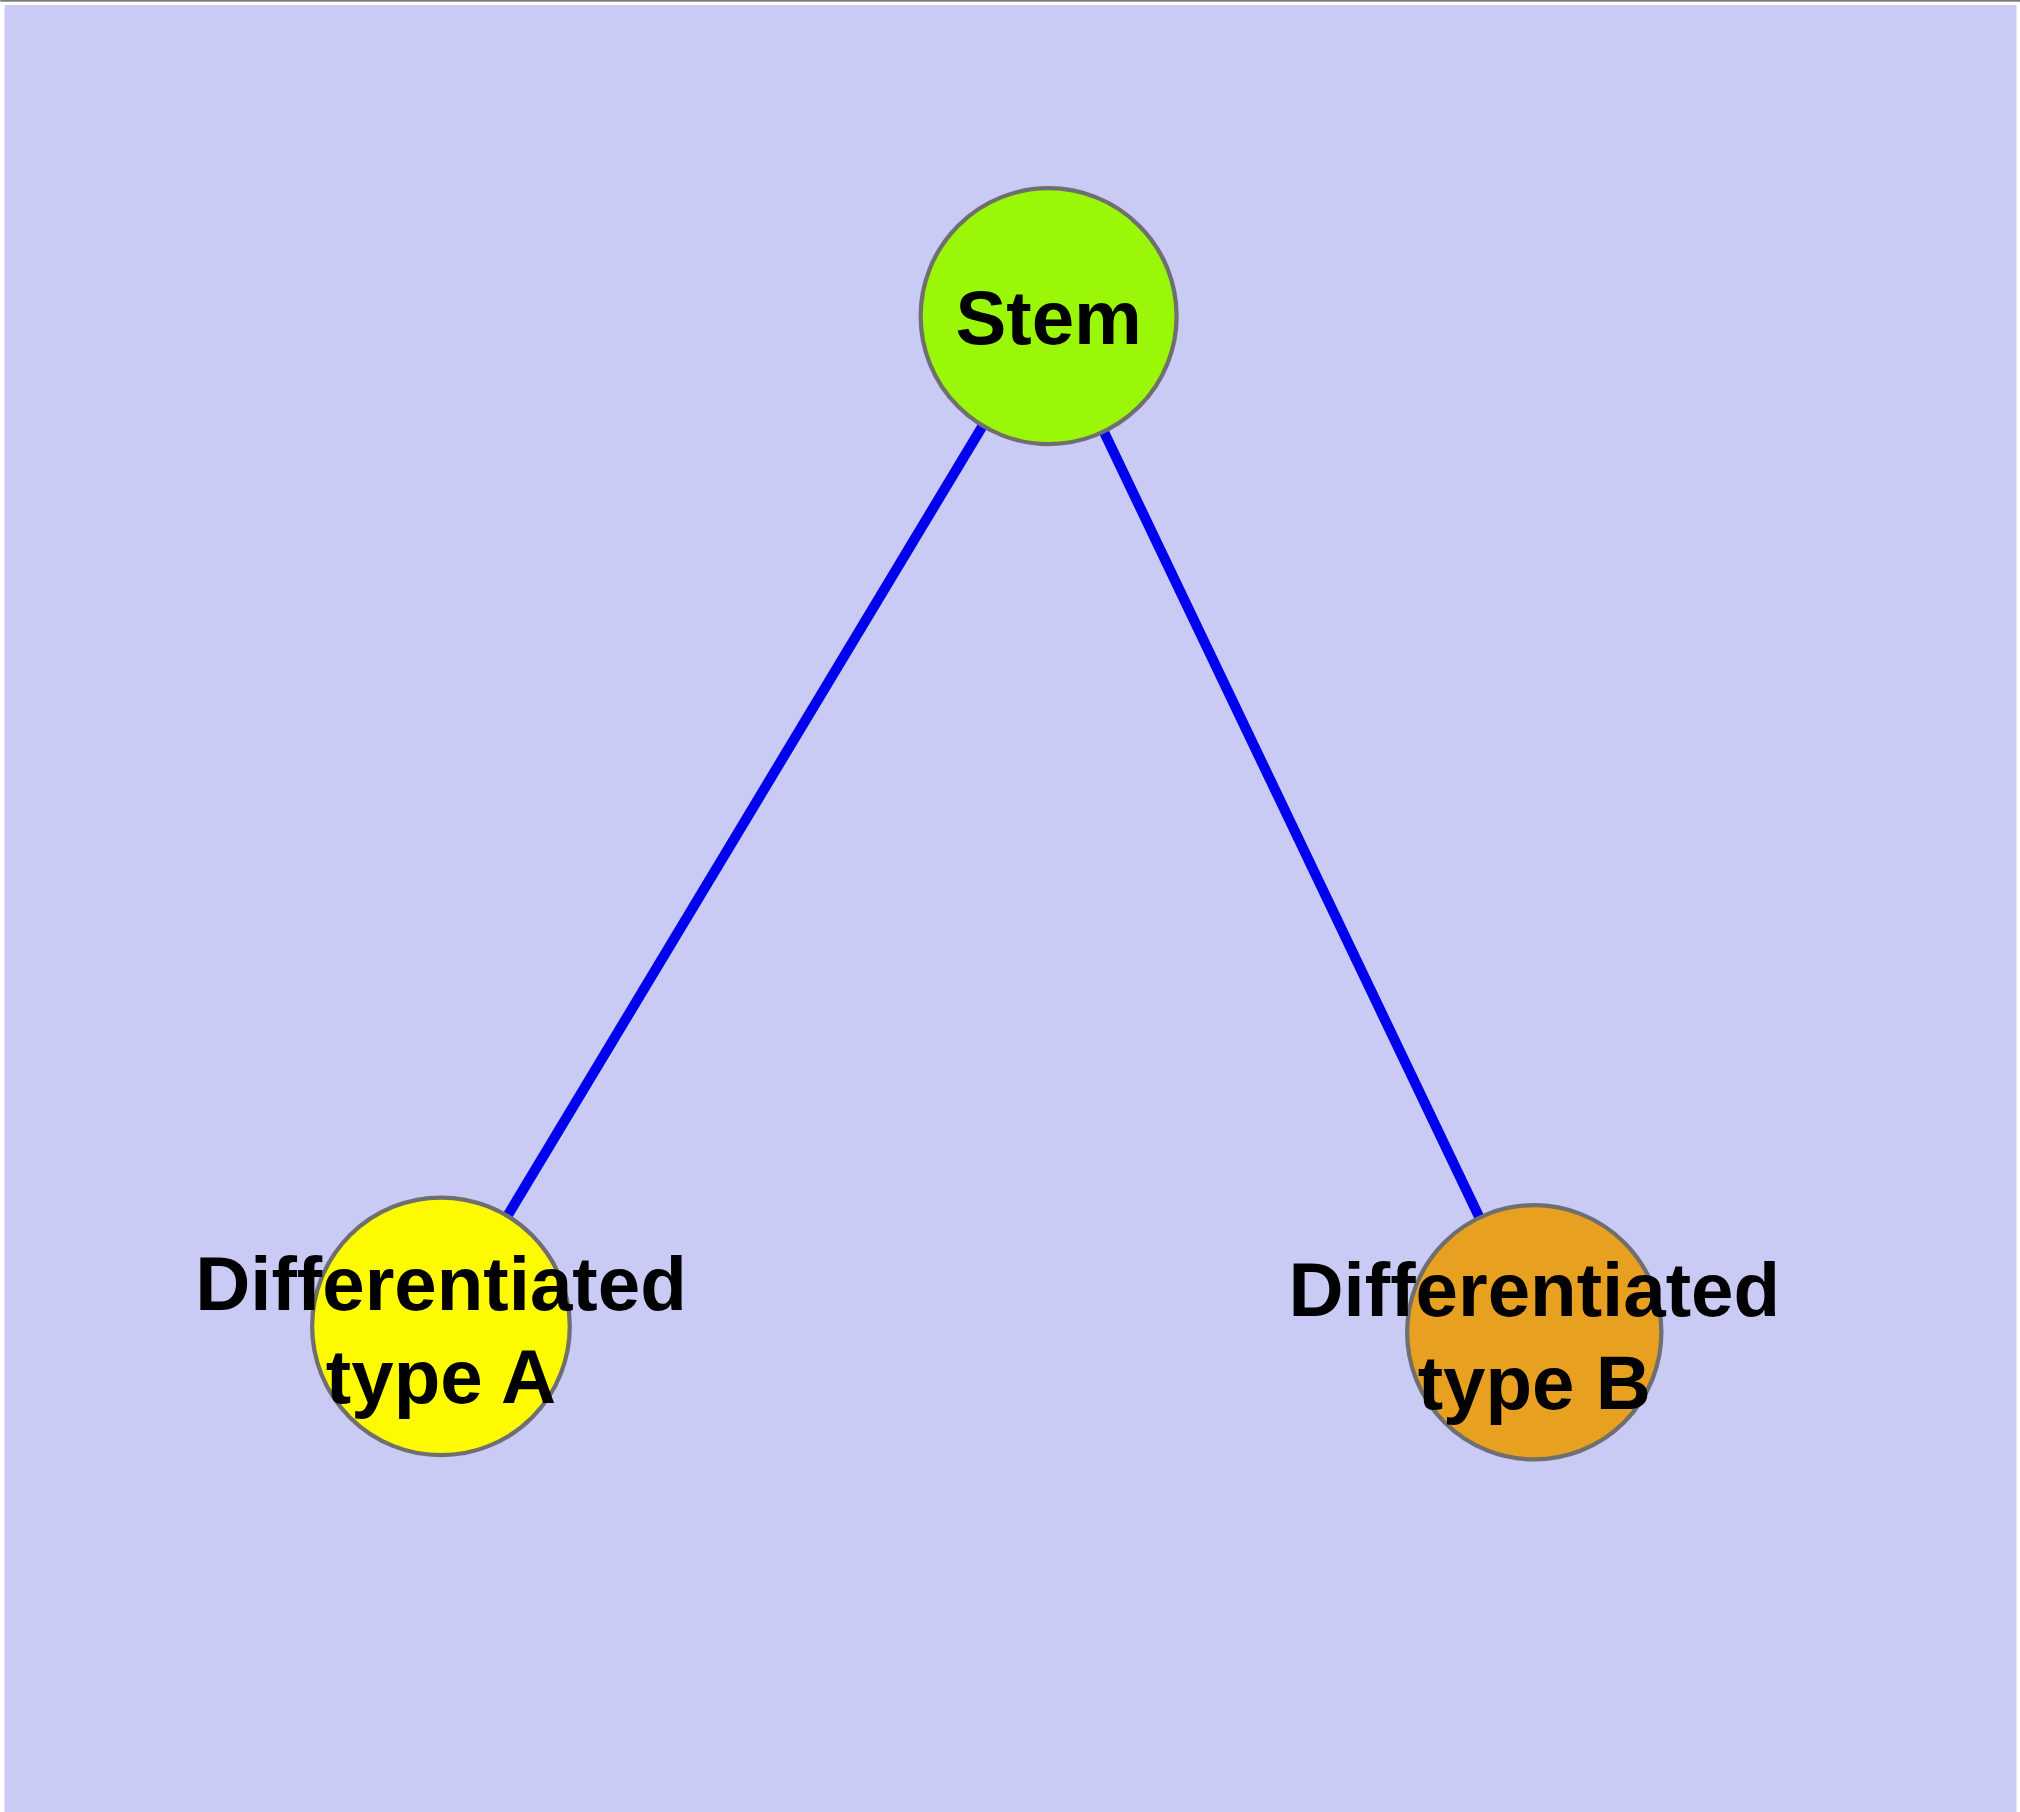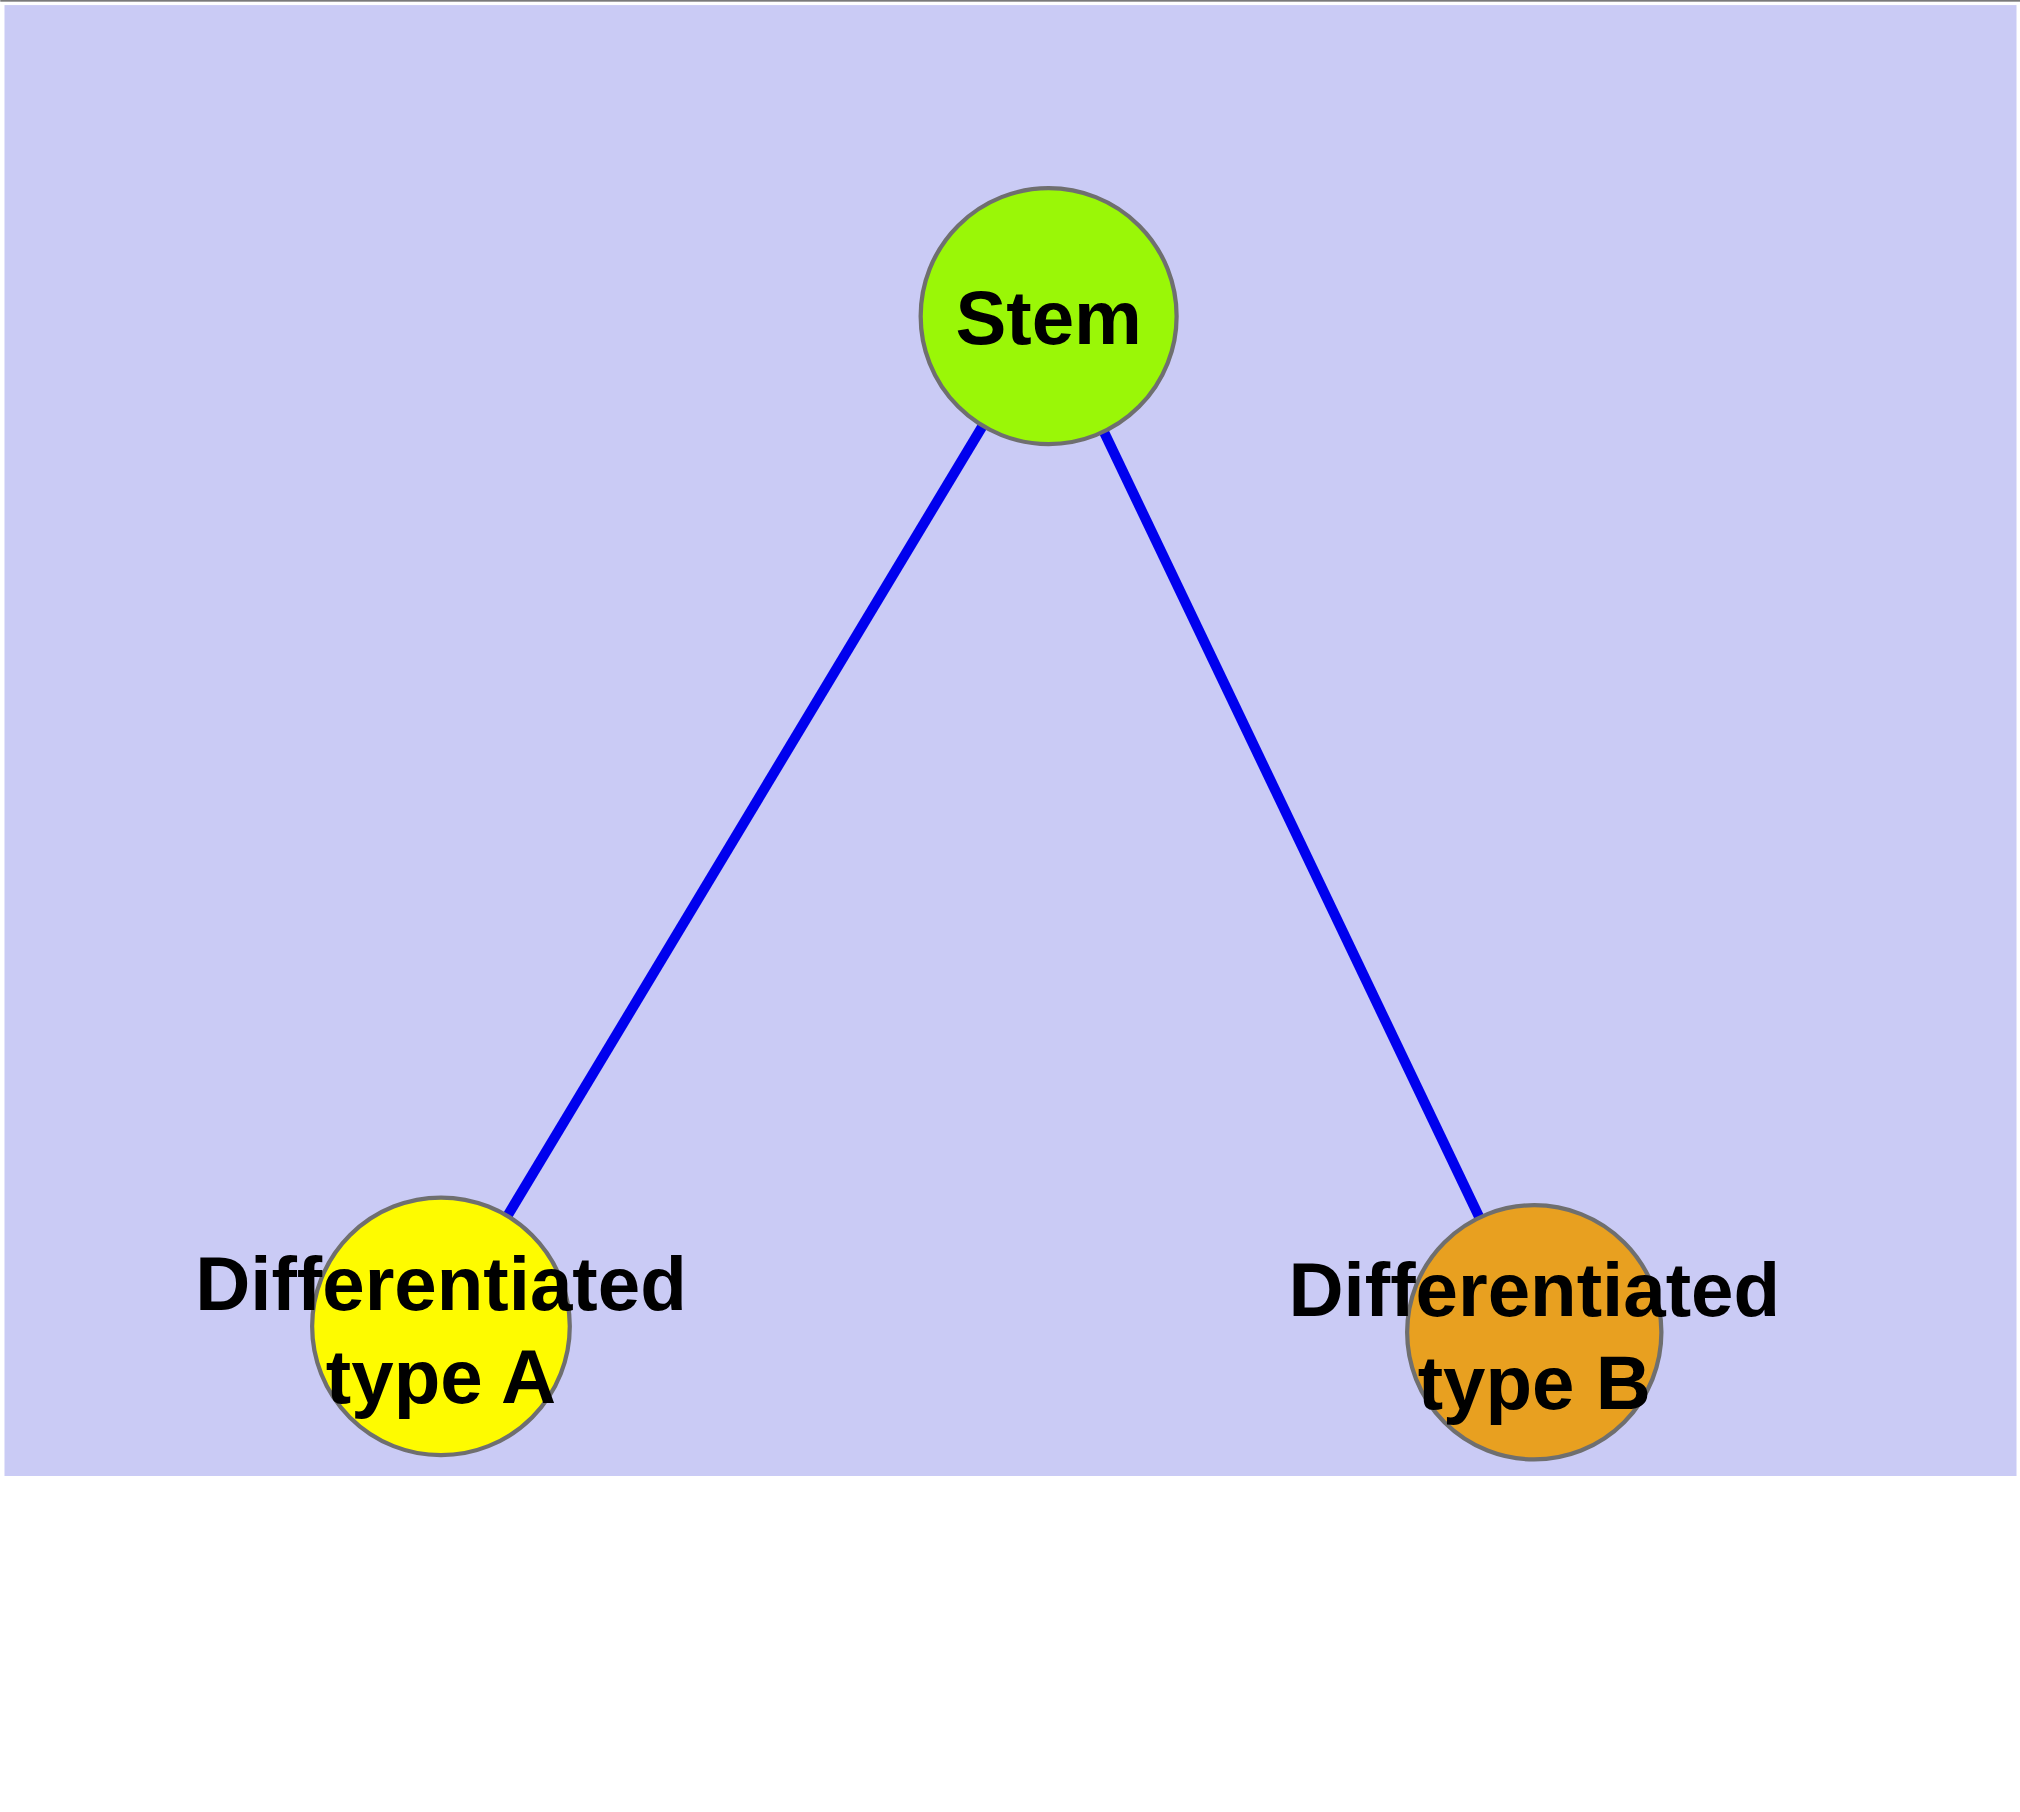--- a/index.html
+++ b/index.html
@@ -3,21 +3,21 @@
 <meta charset="utf-8">
 <style>
   html, body {
     margin: 0;
     padding: 0;
     background: #ffffff;
   }
   .figure-wrap {
     position: relative;
     width: 2021px;
-    height: 1476px;
+    height: 1812px;
     overflow: hidden;
     font-family: "Liberation Sans", sans-serif;
   }
   svg { display: block; }
   .node-circle {
     stroke-width: 5px;
   }
   .edge-line {
     stroke-width: 12px;
     stroke-linecap: butt;

